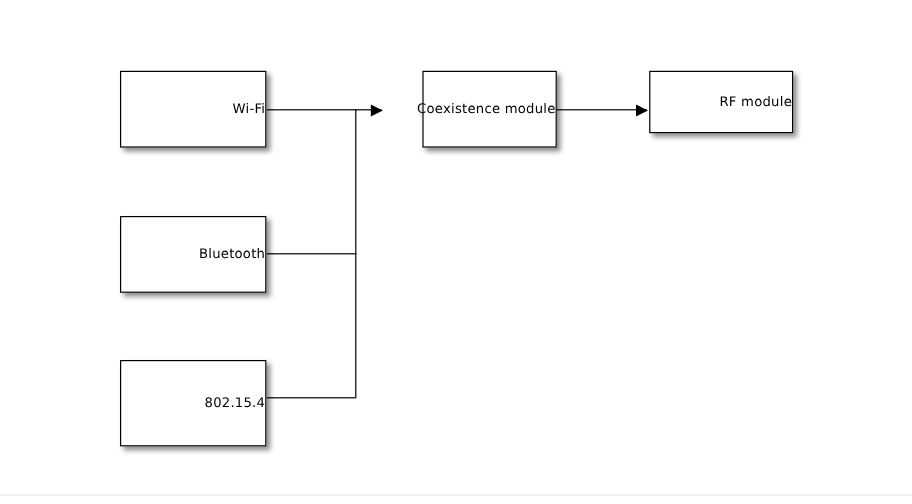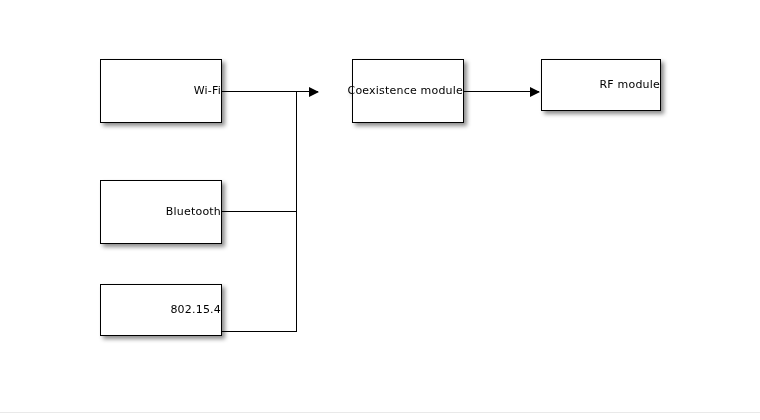--- a/index.html
+++ b/index.html
@@ -86,21 +86,21 @@
   <div class="arrow-head" style="left:530px; top:87px;"></div>
 
   <div class="node" style="left:100px; top:59px; width:122px; height:64px;">
     <span class="node-label">Wi-Fi</span>
   </div>
 
   <div class="node" style="left:100px; top:180px; width:122px; height:64px;padding-left:45px;">
     <span class="node-label">Bluetooth</span>
   </div>
 
-  <div class="node" style="left:100px; top:284px; width:122px; height:52px;">
+  <div class="node" style="left:100px; top:300px; width:122px; height:72px;">
     <span class="node-label">802.15.4</span>
   </div>
 
   <div class="node" style="left:320px; top:59px; width:112px; height:64px;margin-left:32px;">
     <span class="node-label">Coexistence module</span>
   </div>
 
   <div class="node" style="left:541px; top:59px; width:120px; height:52px;">
     <span class="node-label">RF module</span>
   </div>

